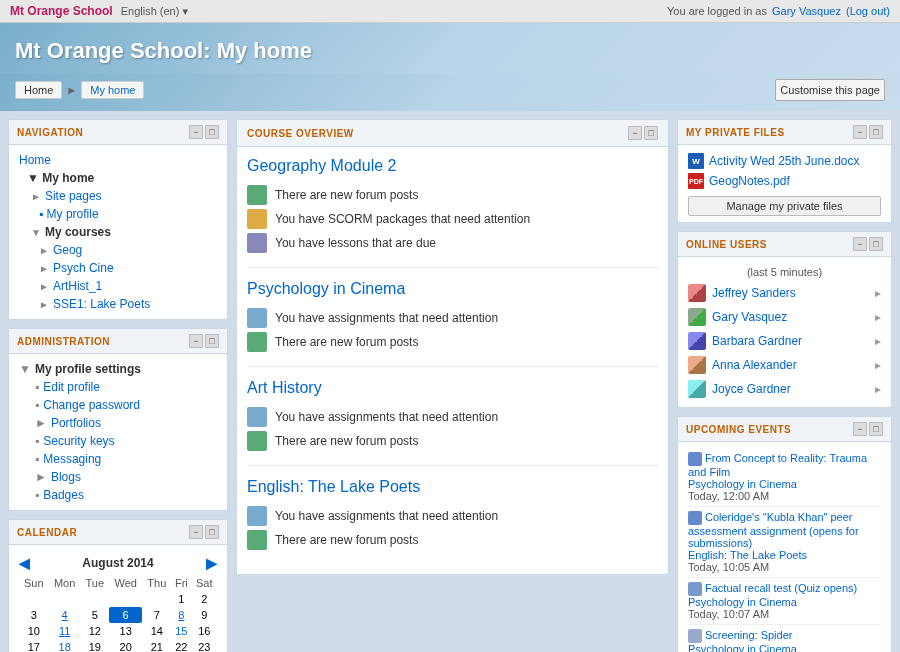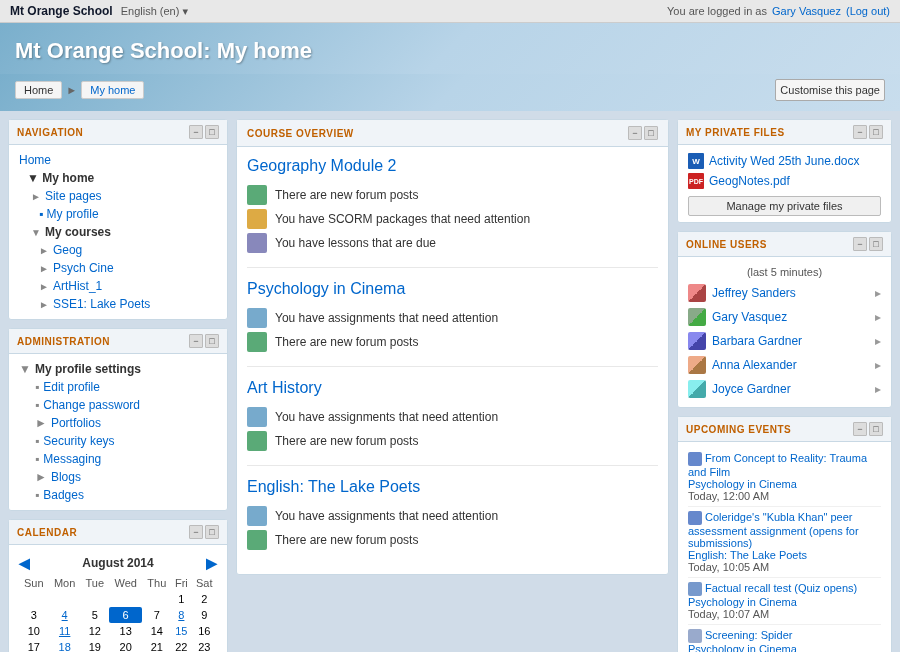--- a/index.html
+++ b/index.html
@@ -9,21 +9,21 @@
     #topbar {
       background: #e8e8e8;
       border-bottom: 1px solid #ccc;
       padding: 4px 10px;
       display: flex;
       align-items: center;
       justify-content: space-between;
       font-size: 12px;
     }
     #topbar-left { display: flex; align-items: center; gap: 8px; }
-    #topbar-site-name { font-weight: bold; color: #0f172a; }
+    #topbar-site-name { font-weight: bold; color: #be185d; }
     #topbar-lang { color: #555; font-size: 11px; cursor: pointer; }
     #topbar-right { color: #555; font-size: 11px; }
     #topbar-right a { color: #0066cc; text-decoration: none; }
 
     
     #page-header {
       background: linear-gradient(135deg, #7aafcc 0%, #b8d4e8 50%, #c8dded 100%);
       padding: 15px 8px 10px 15px;
     }
     #page-title { font-size: 22px; color: #fff; font-weight: bold; text-shadow: 1px 1px 2px rgba(0,0,0,0.3); }

